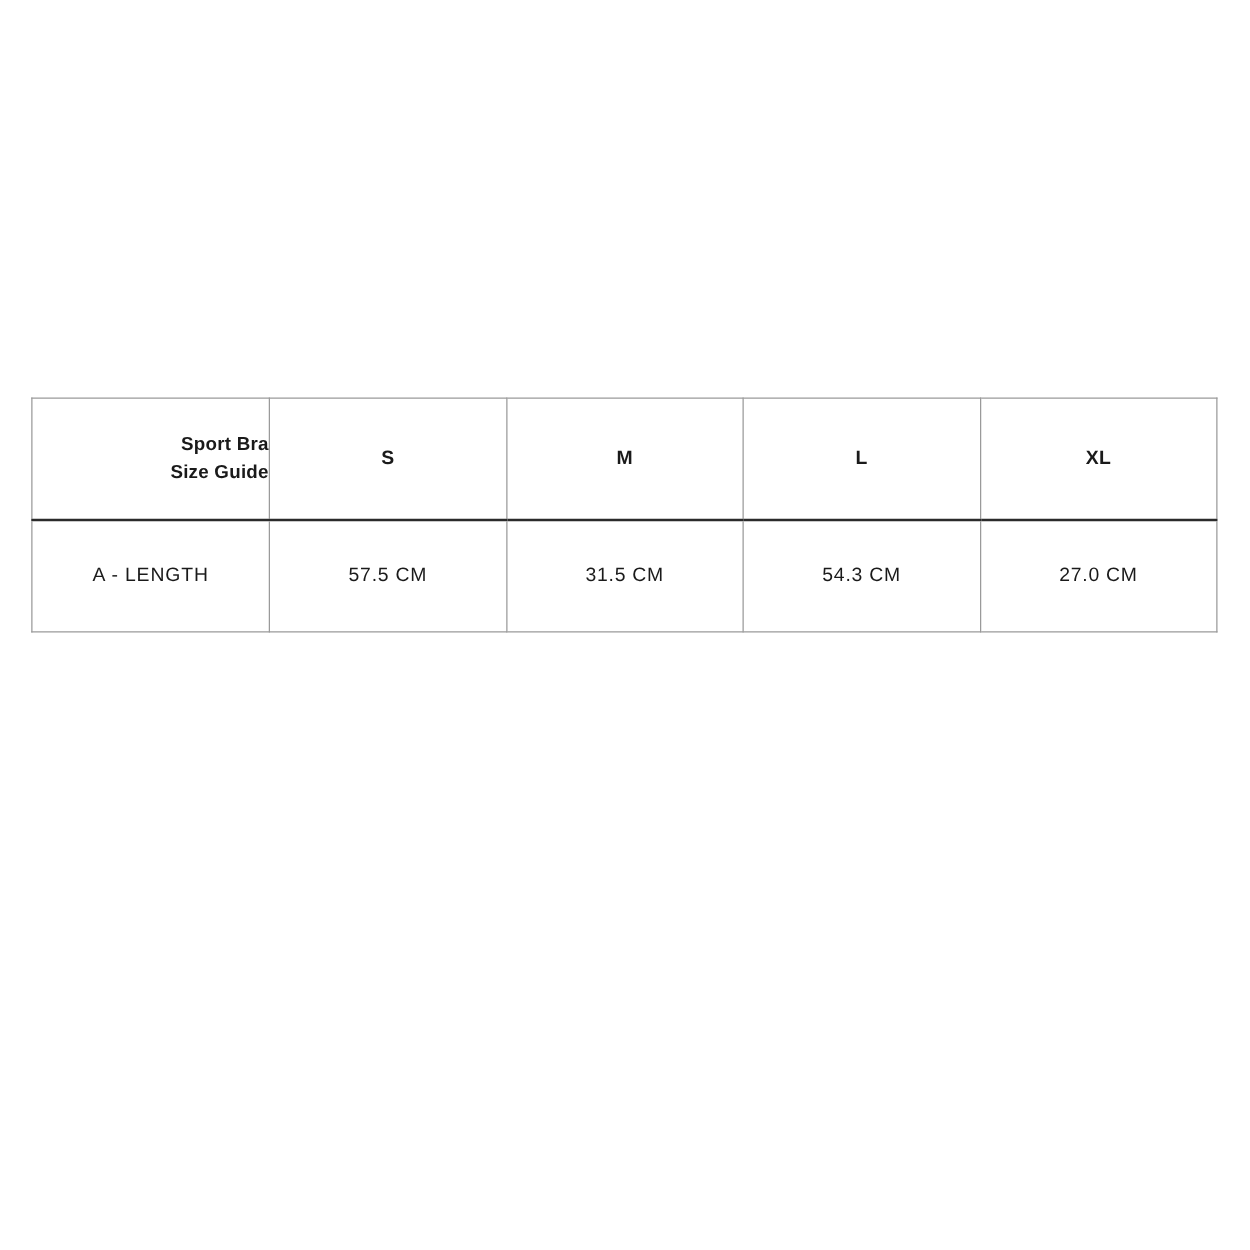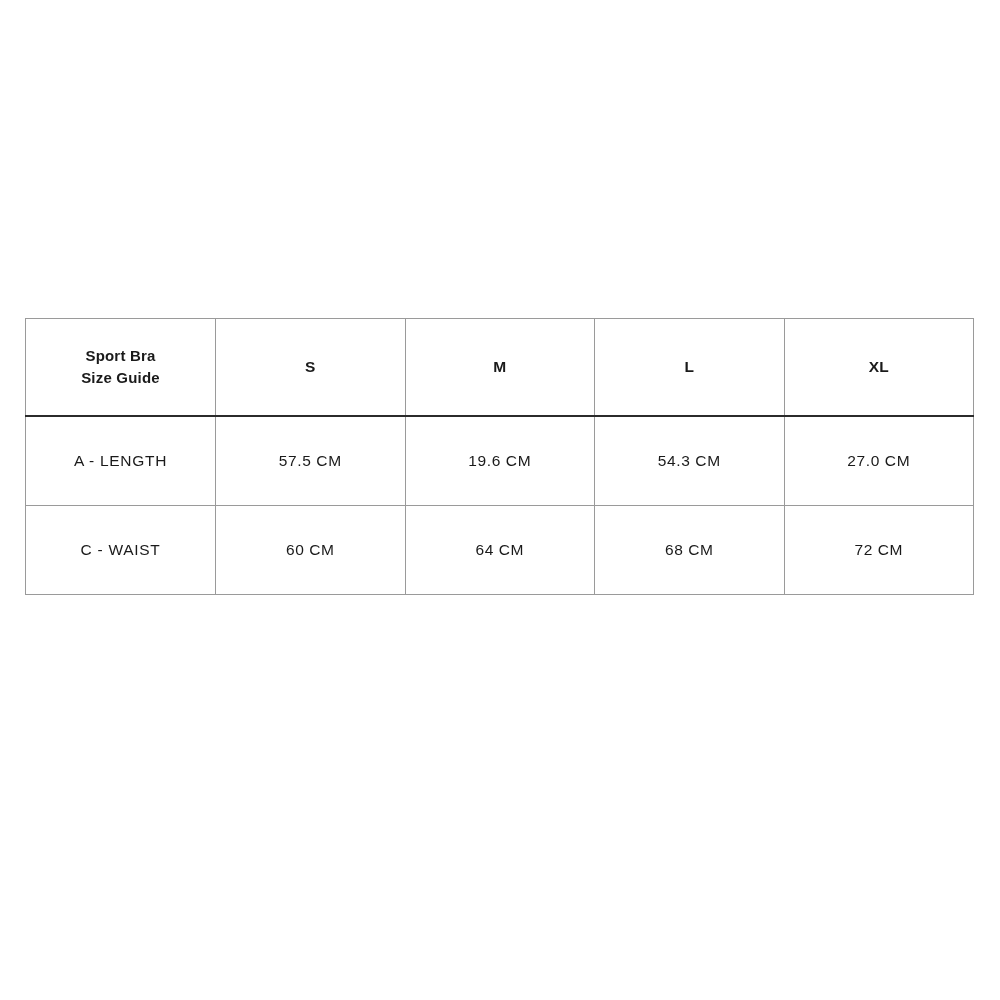--- a/index.html
+++ b/index.html
@@ -47,21 +47,21 @@
     border-bottom: 2px solid #2b2b2b;
     font-size: 15.5px;
     font-weight: bold;
     letter-spacing: 0.2px;
   }
   table.size-guide thead th.title-cell {
     font-size: 15px;
     font-weight: bold;
     line-height: 1.45;
   }
-  .title-line { display: block; }
+  .title-line { display: block; text-align: right; }
 
   
   table.size-guide tbody td {
     height: 88px;
     font-size: 15.5px;
     font-weight: normal;
     letter-spacing: 0.6px;
   }
   table.size-guide tbody td.row-label {
     letter-spacing: 0.7px;
@@ -88,26 +88,19 @@
         <th>S</th>
         <th>M</th>
         <th>L</th>
         <th>XL</th>
       </tr>
     </thead>
     <tbody>
       <tr>
         <td class="row-label">A - LENGTH</td>
         <td>57.5 CM</td>
-        <td>19.6 CM</td>
+        <td>31.5 CM</td>
         <td>54.3 CM</td>
         <td>27.0 CM</td>
-      </tr>
-      <tr>
-        <td class="row-label">C - WAIST</td>
-        <td>60 CM</td>
-        <td>64 CM</td>
-        <td>68 CM</td>
-        <td>72 CM</td>
       </tr>
     </tbody>
   </table>
 </div>
 
 </body></html>

